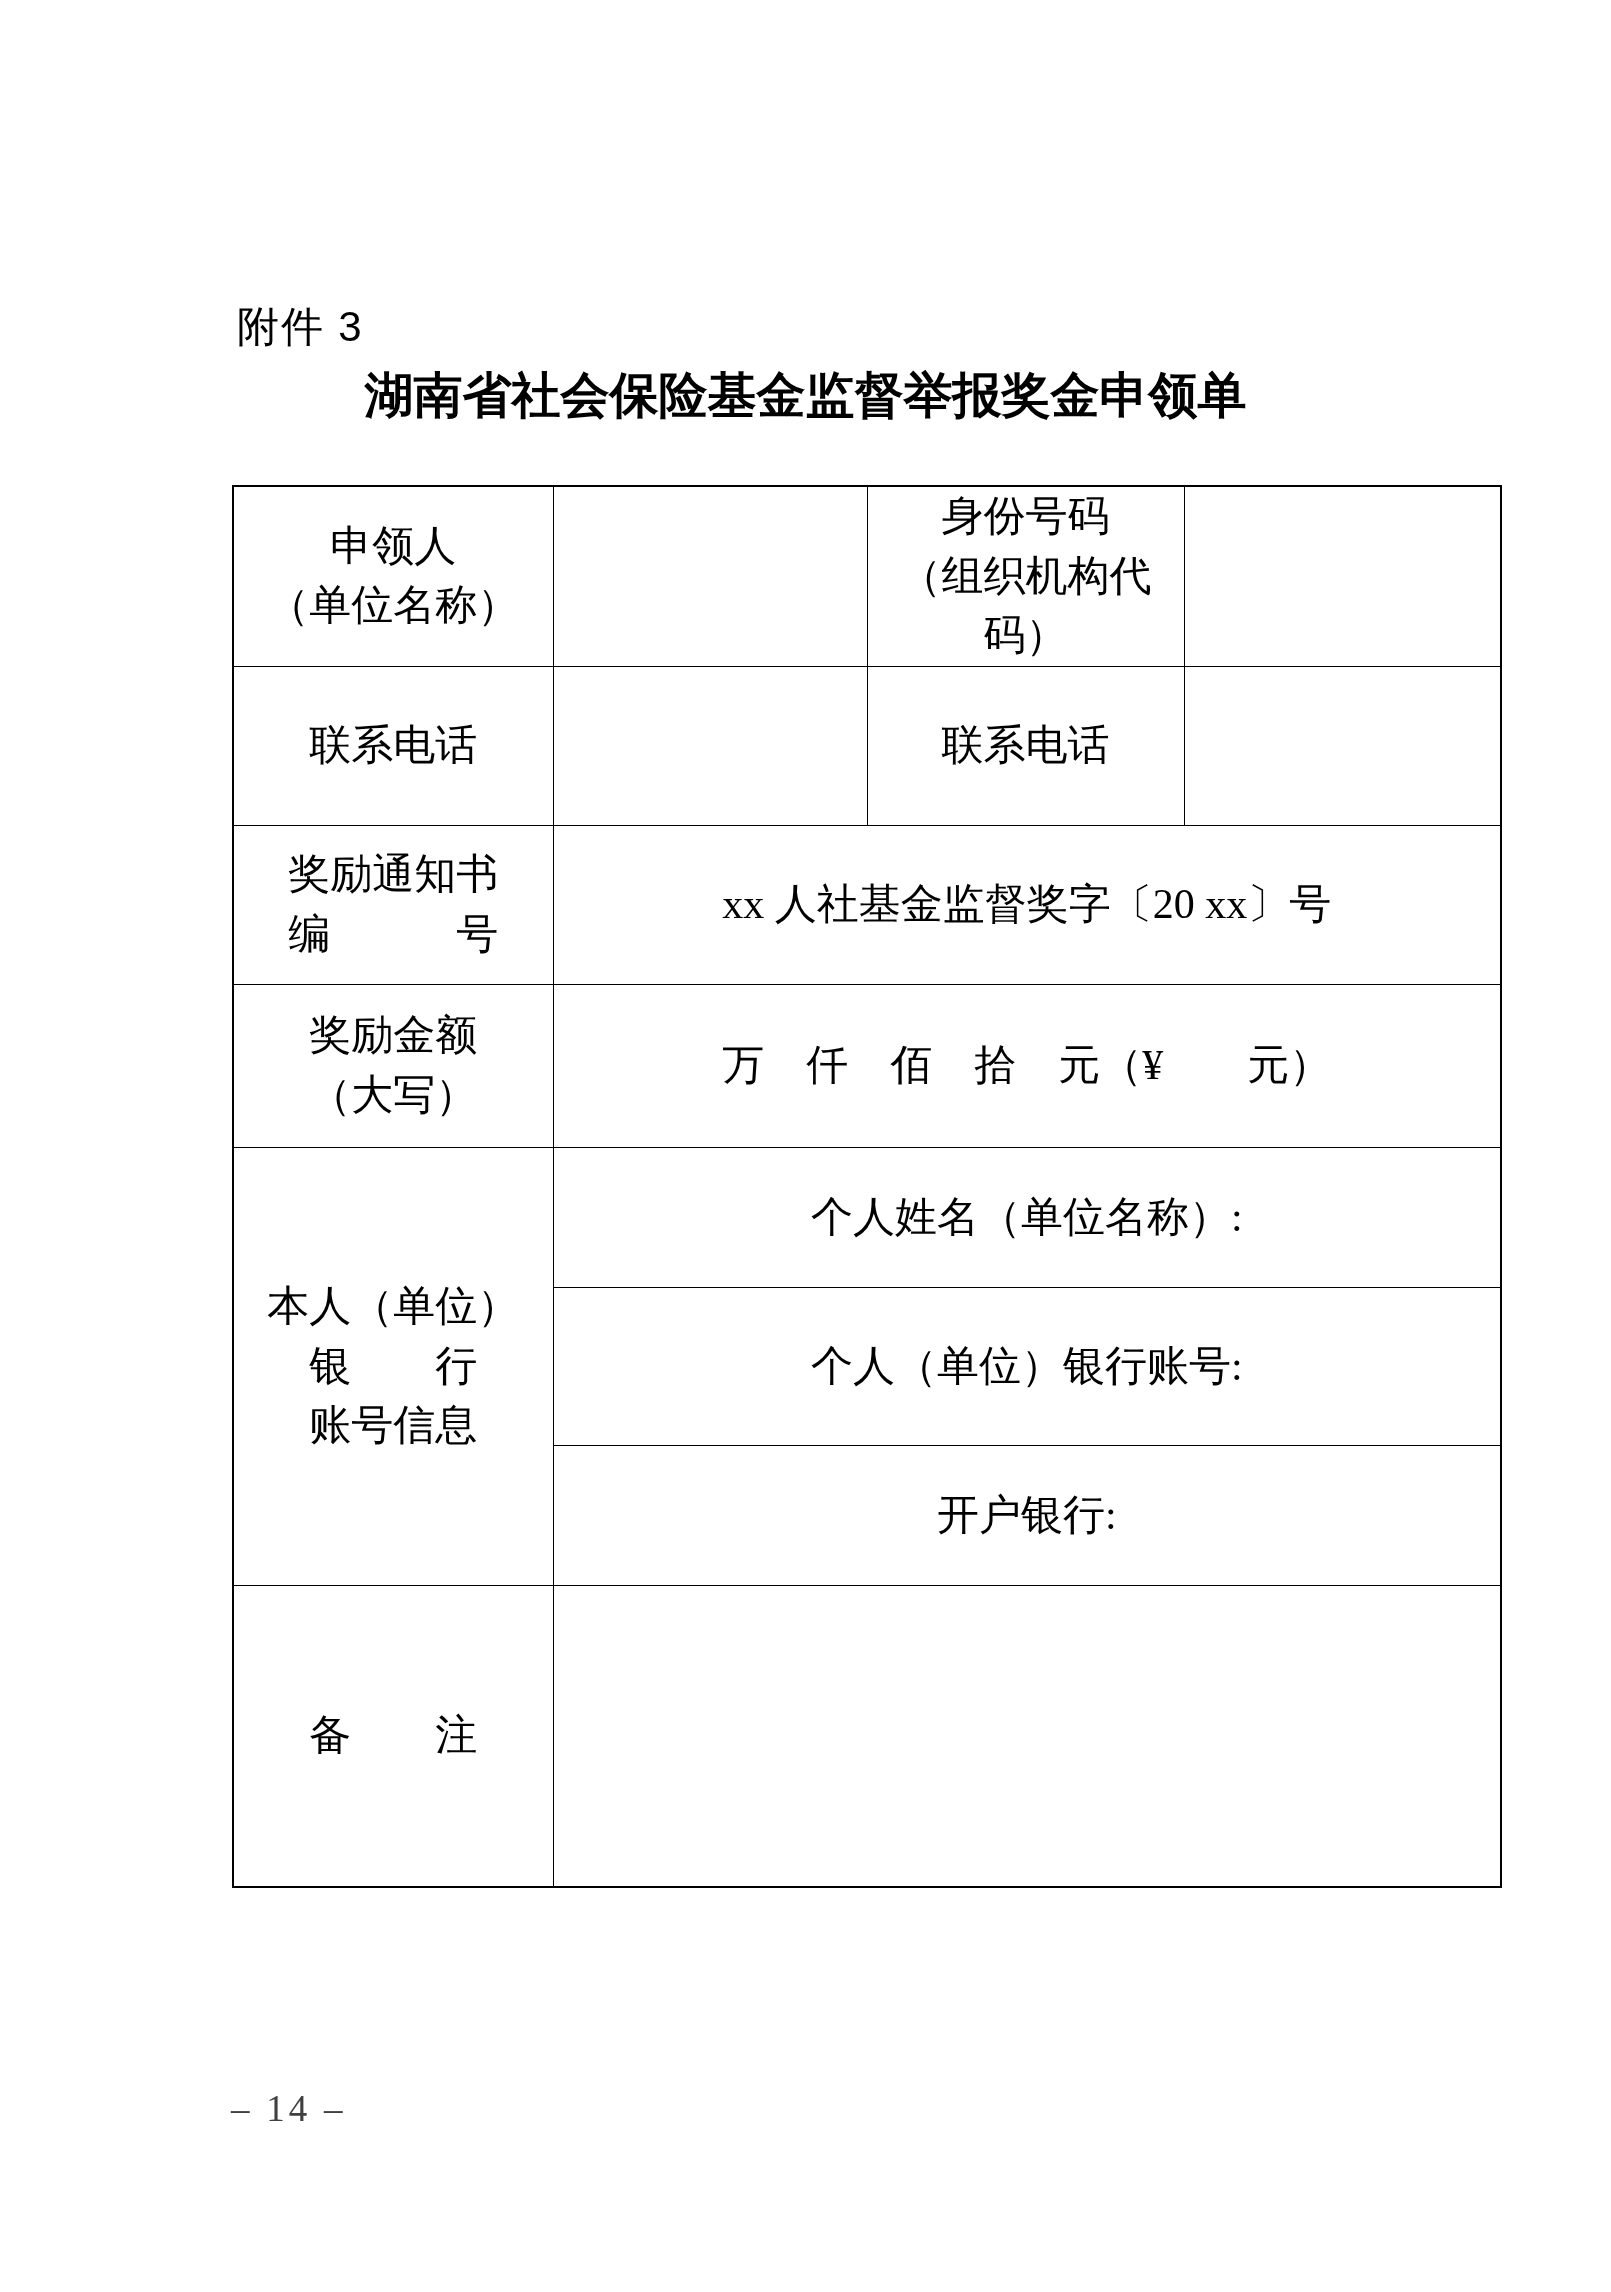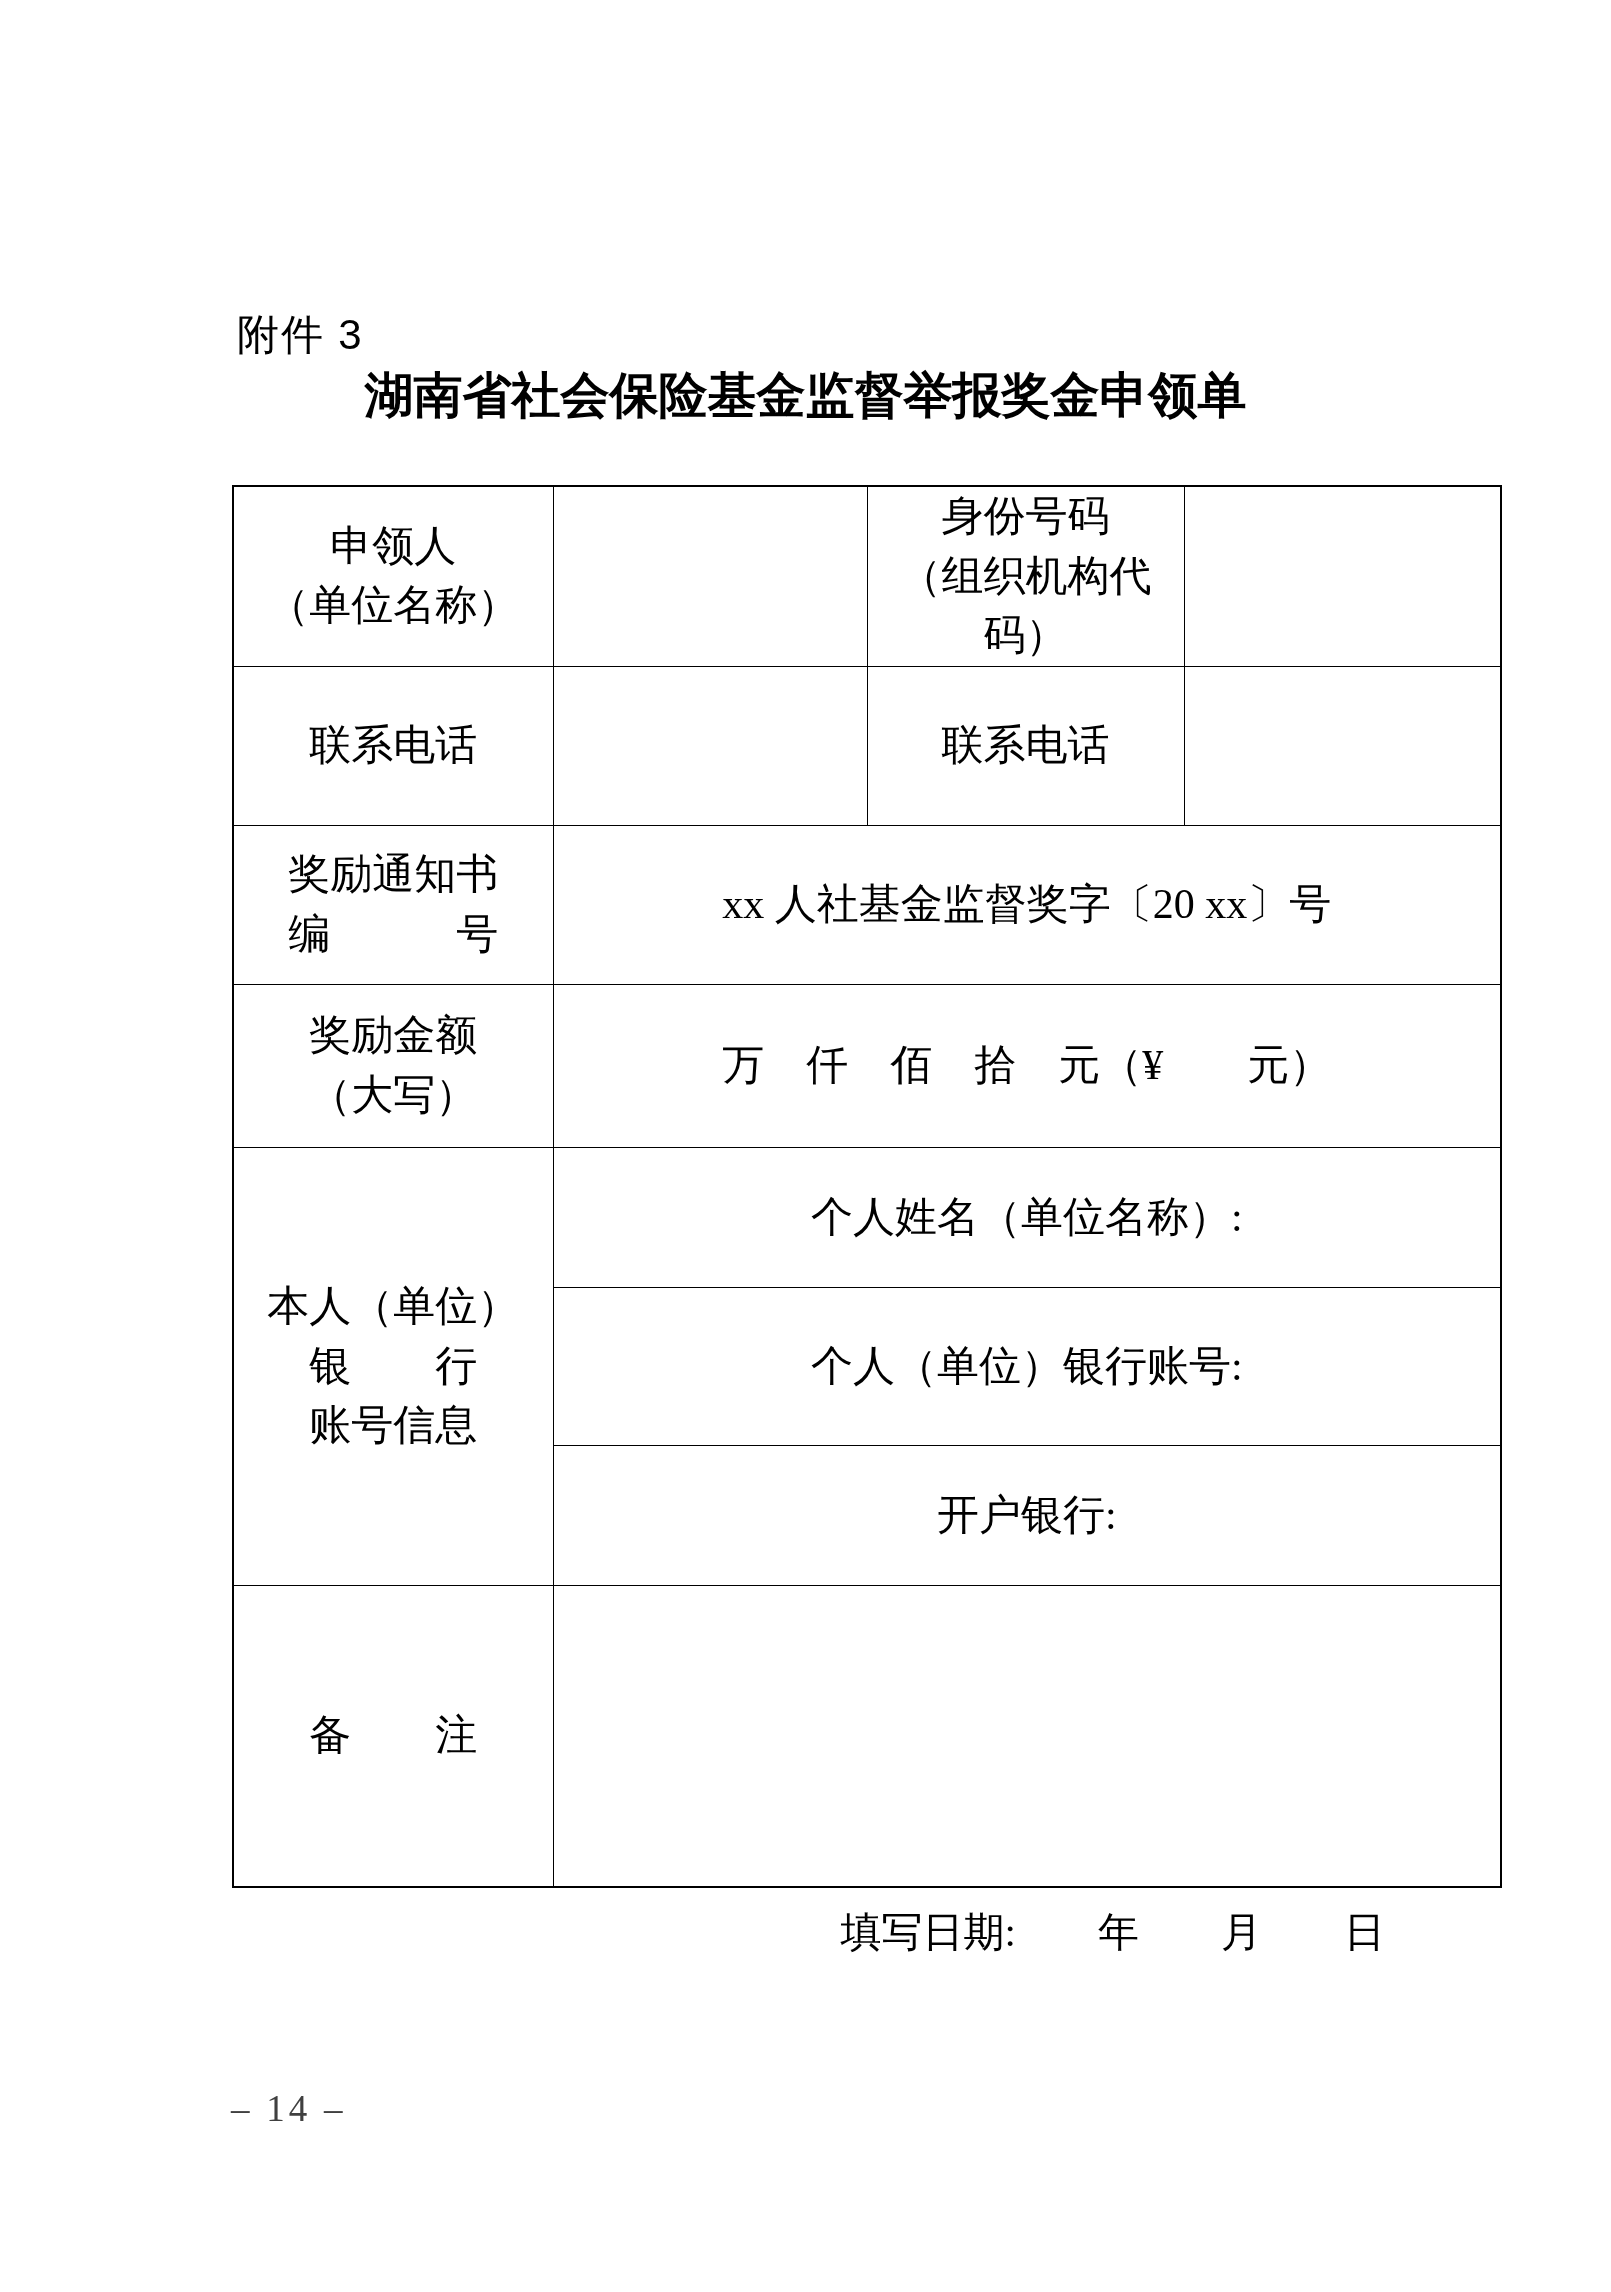--- a/index.html
+++ b/index.html
@@ -13,21 +13,20 @@
   }
   .page{position:absolute;inset:0;}
 
   .attachment{
     position:absolute;
     left:237px;top:304px;
     font-family:"Liberation Sans","DejaVu Sans",sans-serif;
     font-size:42px;line-height:1.1;
     letter-spacing:1.9px;
     color:#000;
-    margin-top:8px;
   }
   .doc-title{
     position:absolute;
     left:0;top:363px;width:1611px;
     text-align:center;
     font-size:49px;font-weight:bold;
     letter-spacing:0px;
     color:#000;
   }
 
@@ -133,18 +132,17 @@
       <td colspan="3" class="fill-left heavy-bottom"><span>开户银行:</span></td>
     </tr>
 
     <tr style="height:302px">
       <td><span>备　　注</span></td>
       <td colspan="3"></td>
     </tr>
   </tbody>
     </table>
 
-  <div class="date-line">填写日期:　　年　　月　　日</div>
 
   <div class="page-number">– 14 –</div>
 
 </div>
 
 
 </body></html>

